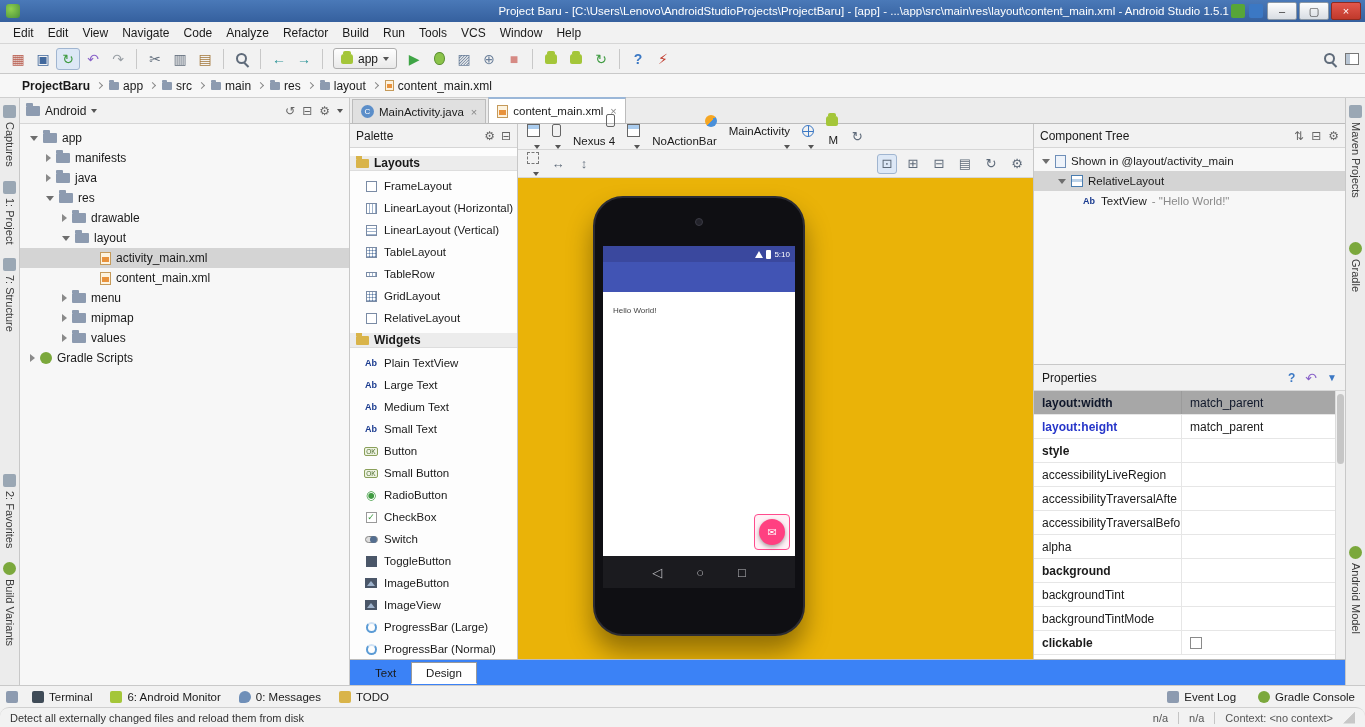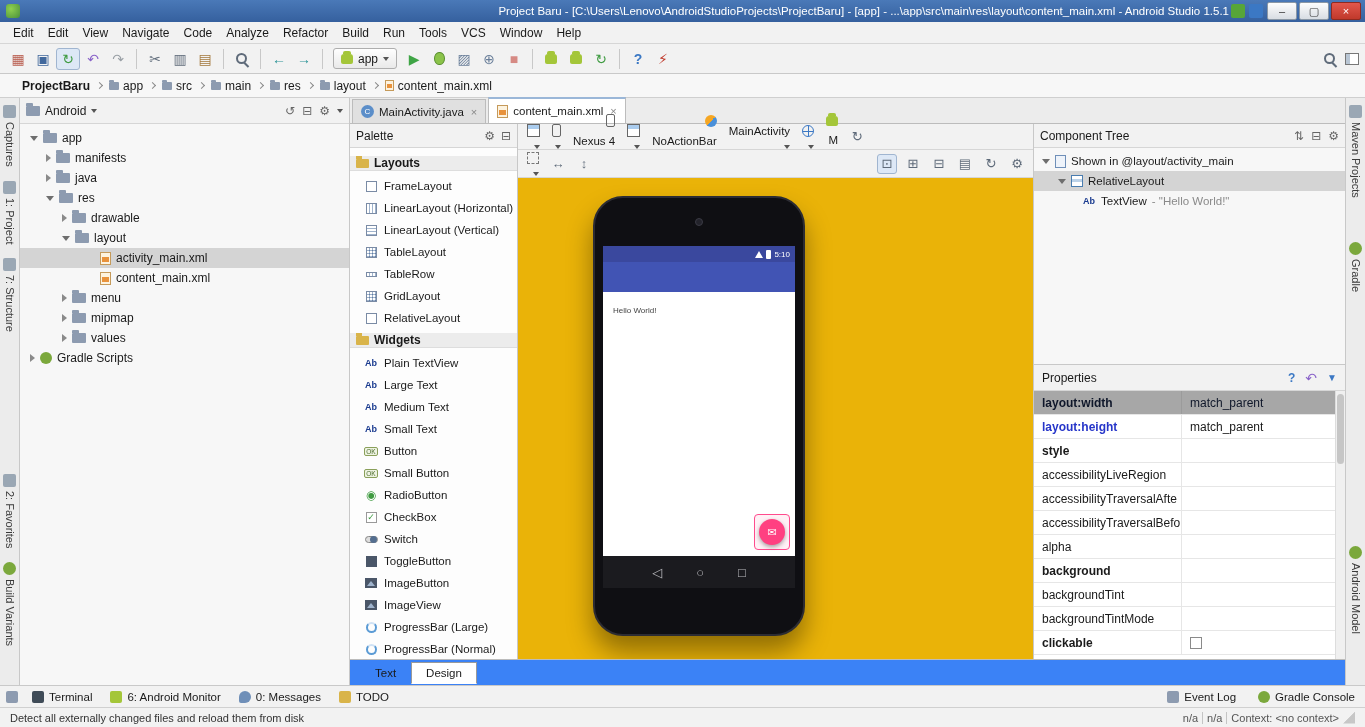--- a/index.html
+++ b/index.html
@@ -179,22 +179,22 @@
 
   
   .bottombar { height:22px; background:#f2f2f2; border-top:1px solid #c9c9c9; display:flex; align-items:center; padding:0 6px; gap:10px; flex:0 0 auto; font-size:11.5px; }
   .bwb { display:flex; align-items:center; gap:5px; cursor:default; padding:1px 4px; }
   .bico { width:12px; height:12px; border-radius:2px; background:#8d9bb0; display:inline-block; }
   .bico.term { background:#3f4b57; }
   .bico.droidb { background:#a4c639; }
   .bico.msg { border-radius:50% 50% 50% 2px; background:#6f8fb8; }
   .bico.todo { background:#d9b44a; }
   .bottom-right { margin-left:auto; display:flex; gap:14px; align-items:center; }
-  .statusbar { height:20px; background:#f2f2f2; border-top:1px solid #d0d0d0; display:flex; align-items:center; padding:0 10px; font-size:11px; color:#333; flex:0 0 auto; }
-  .status-right { margin-left:auto; display:flex; align-items:center; gap:4px; color:#555; }
+  .statusbar { height:20px; background:#f2f2f2; border-top:1px solid #d0d0d0; display:flex; align-items:center; padding:0 10px; font-size:11px; color:#333; flex:0 0 auto;border-radius:9px; }
+  .status-right { margin-left:auto; display:flex; align-items:center; gap:10px; color:#555; }
   .ssep { width:1px; height:12px; background:#c4c4c4; }
   .grip { width:12px; height:12px; background:
      linear-gradient(135deg, transparent 50%, #aaa 50%); clip-path:polygon(100% 0,100% 100%,0 100%); opacity:.6; }
 </style>
 </head>
 <body>
 
 <div id="app">
 
   <div class="titlebar">

